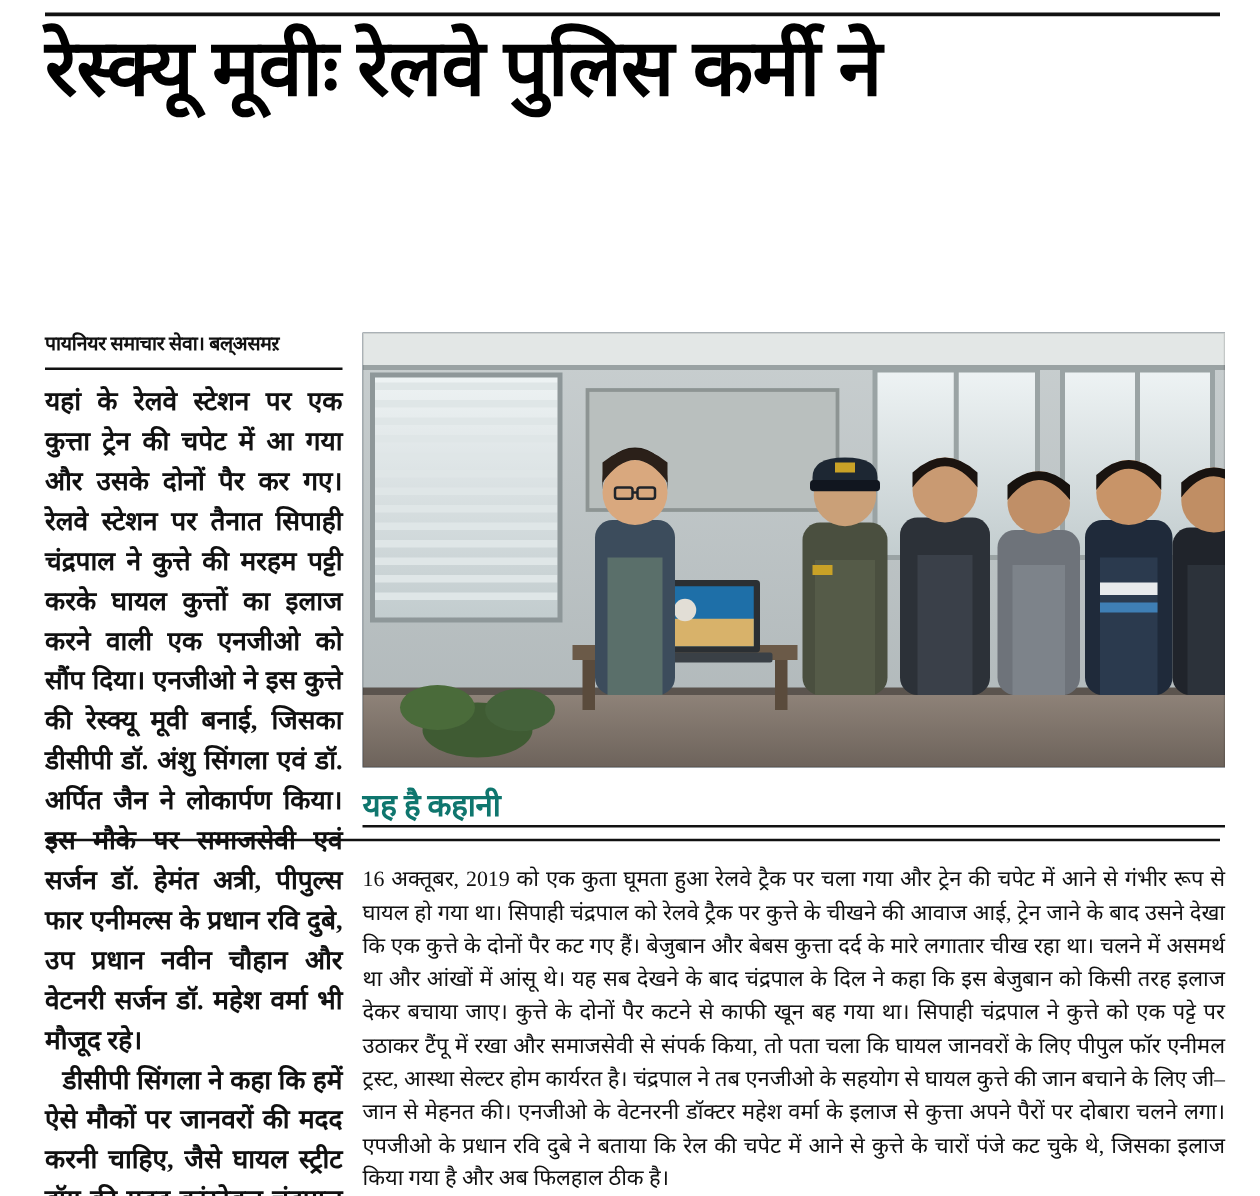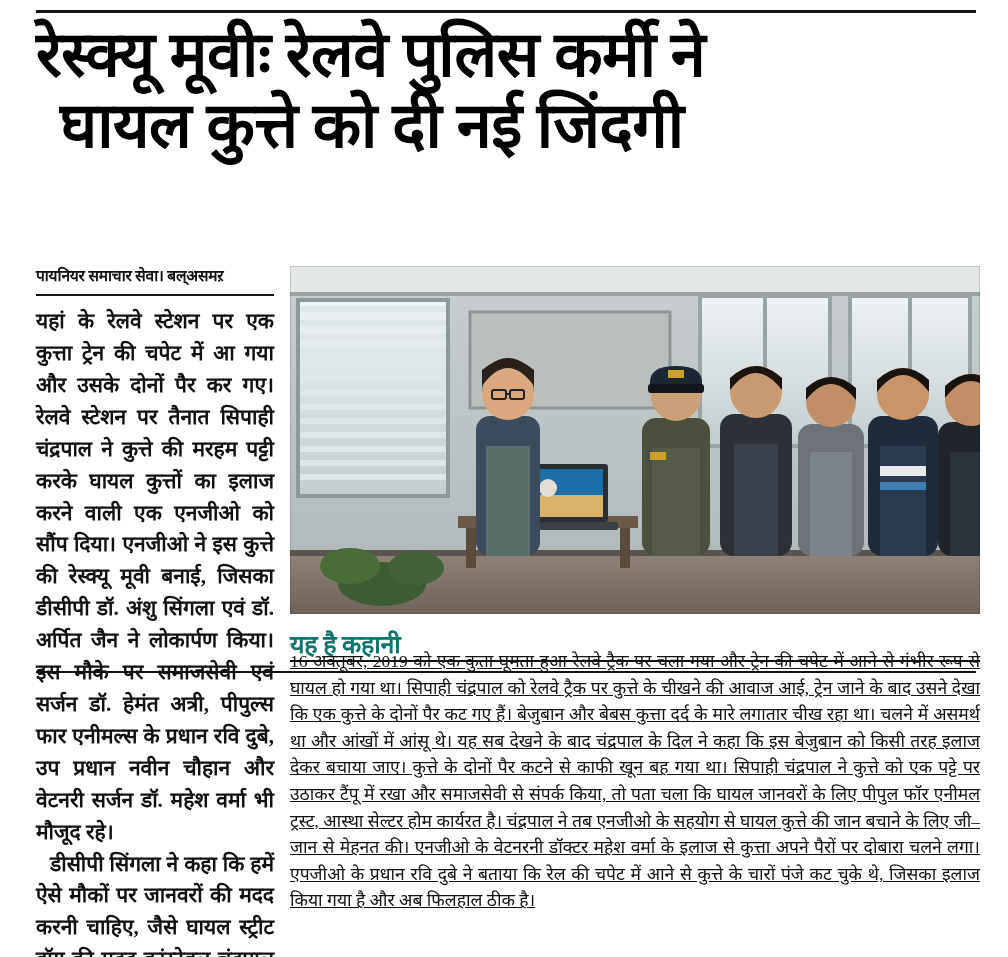--- a/index.html
+++ b/index.html
@@ -110,47 +110,45 @@
     position: absolute;
     left: 254px;
     top: 394px;
     width: 690px;
     height: 2px;
     background: #111;
   }
   .story {
     position: absolute;
     left: 254px;
-    top: 382px;
+    top: 424px;
     width: 690px;
     font-size: 17.5px;
     line-height: 1.52;
     text-align: justify;
-    text-decoration: underline;
   }
   .story p { margin: 0; }
   .rule-bottom {
     position: absolute;
     bottom: 8px;
     left: 36px;
     width: 940px;
     height: 2px;
     background: #111;
   }
 </style>
 </head>
 <body>
 
 <div class="page">
 
   <div class="rule-top"></div>
 
   <div class="headline">
     <span>रेस्क्यू मूवीः रेलवे पुलिस कर्मी ने</span>
-    <span class="l2">घायल कुत्ते को दी नई जिंदगी</span>
   </div>
 
   <div class="content">
 
     <div class="col-left">
       <div class="byline">पायनियर समाचार सेवा। बल्असमऱ</div>
       <div class="byline-rule"></div>
       <div class="body-text">
         <p>यहां के रेलवे स्टेशन पर एक कुत्ता ट्रेन की चपेट में आ गया और उसके दोनों पैर कर गए। रेलवे स्टेशन पर तैनात सिपाही चंद्रपाल ने कुत्ते की मरहम पट्टी करके घायल कुत्तों का इलाज करने वाली एक एनजीओ को सौंप दिया। एनजीओ ने इस कुत्ते की रेस्क्यू मूवी बनाई, जिसका डीसीपी डॉ. अंशु सिंगला एवं डॉ. अर्पित जैन ने लोकार्पण किया। इस मौके पर समाजसेवी एवं सर्जन डॉ. हेमंत अत्री, पीपुल्स फार एनीमल्स के प्रधान रवि दुबे, उप प्रधान नवीन चौहान और वेटनरी सर्जन डॉ. महेश वर्मा भी मौजूद रहे।</p>
         <p>डीसीपी सिंगला ने कहा कि हमें ऐसे मौकों पर जानवरों की मदद करनी चाहिए, जैसे घायल स्ट्रीट डॉग की मदद कांस्टेबल चंद्रपाल ने की है और अपना फर्ज अदा किया है। घायल डॉग की मदद के लिए जो एनजीओ ने जो काम किया है, वह बहुत ही सराहनीय है। पुलिस प्रवक्ता सूबे सिंह ने बताया कि घायल पशुओं की मदद के लिए यह एनजीओ 2007 से कार्य कर रहा है।</p>

